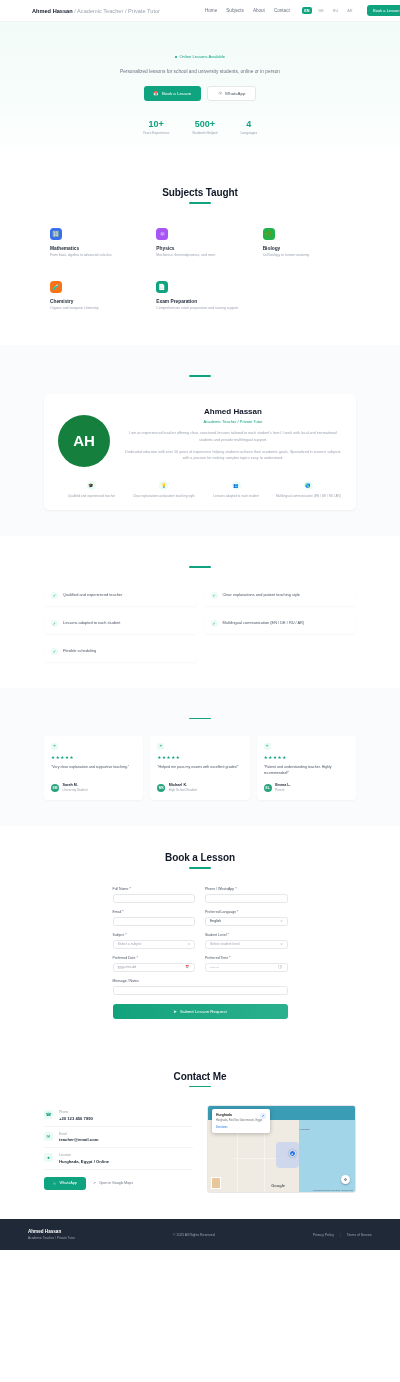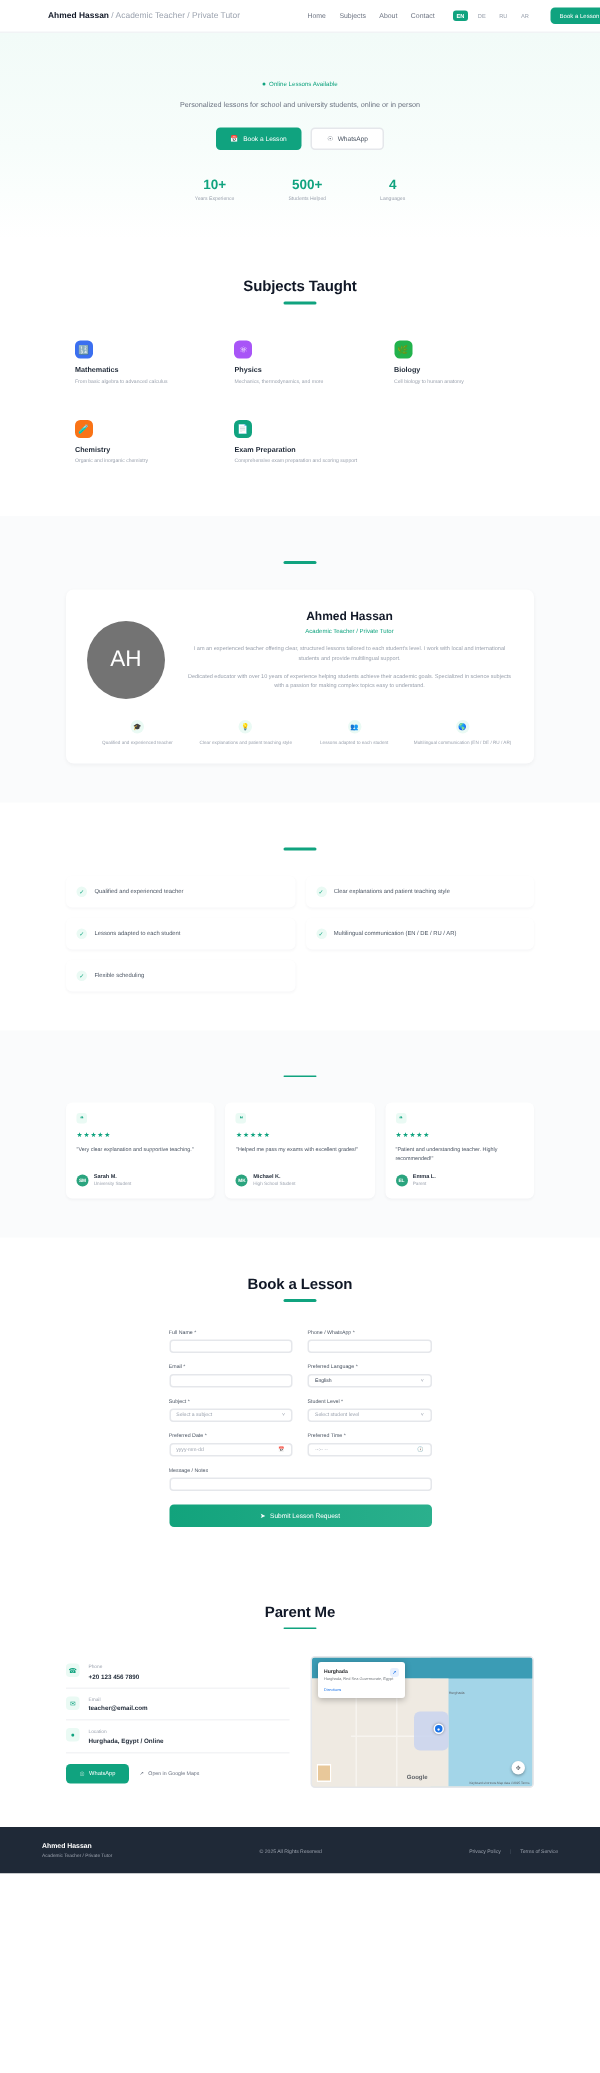--- a/index.html
+++ b/index.html
@@ -61,21 +61,21 @@
   }
   .hero-btns { display: flex; justify-content: center; gap: 6px; }
   .btn-primary {
     background: #10a37f; color: #fff; font-size: 4.4px; padding: 4px 10px;
     border-radius: 3px; border: none; display: inline-flex; align-items: center; gap: 3px;
   }
   .btn-outline {
     background: #fff; color: #4b5563; font-size: 4.4px; padding: 4px 10px;
     border-radius: 3px; border: 1px solid #e5e7eb; display: inline-flex; align-items: center; gap: 3px;
   }
-  .stats { display: flex; justify-content: center; gap: 36px; margin-top: 18px; }
+  .stats { display: flex; justify-content: center; gap: 23px; margin-top: 18px; }
   .stat { text-align: center; }
   .stat-num { font-size: 9px; font-weight: 700; color: #10a37f; line-height: 1.15; }
   .stat-lbl { font-size: 3.4px; color: #9ca3af; margin-top: 1.5px; }
 
   
   .section { padding: 26px 44px; }
   .section.alt { background: #fafbfc; }
   .sec-title { font-size: 10px; font-weight: 700; text-align: center; color: #111827; letter-spacing:-0.1px;}
   .sec-rule { width: 22px; height: 1.6px; background: #10a37f; margin: 4px auto 0; border-radius: 2px; }
 
@@ -89,23 +89,23 @@
   .subj-name { font-size: 4.8px; font-weight: 700; color: #1f2937; margin-bottom: 2.5px; }
   .subj-desc { font-size: 3.4px; color: #9ca3af; line-height: 1.55; }
 
   
   .about-card {
     background: #fff; border-radius: 5px; margin-top: 17px; padding: 13px 14px 11px;
     box-shadow: 0 1px 3px rgba(16,24,40,.05);
   }
   .about-top { display: flex; gap: 14px; align-items: flex-start; }
   .avatar-big {
-    width: 52px; height: 52px; border-radius: 50%; background: #737373; color: #fff;
+    width: 52px; height: 52px; border-radius: 50%; background: #15803d; color: #fff;
     display: flex; align-items: center; justify-content: center; font-size: 15px;
-    font-weight: 400; flex: 0 0 52px; margin-top: 8px;
+    font-weight: 700; flex: 0 0 52px; margin-top: 8px;
   }
   .about-body { flex: 1; text-align: center; }
   .about-name { font-size: 8px; font-weight: 700; color: #111827; }
   .about-role { font-size: 4px; color: #10a37f; margin-top: 3px; margin-bottom: 6px; }
   .about-p { font-size: 3.7px; color: #9ca3af; line-height: 1.85; margin-bottom: 5px; }
   .about-feats { display: grid; grid-template-columns: repeat(4, 1fr); gap: 5px; margin-top: 14px; }
   .feat { text-align: center; }
   .feat-ico {
     width: 9px; height: 9px; border-radius: 50%; background: #eafaf4; color: #10a37f;
     display: flex; align-items: center; justify-content: center; font-size: 4.5px; margin: 0 auto 4px;
@@ -478,21 +478,21 @@
       <div class="ctl ta blank"></div>
     </div>
     <button class="submit-btn">
       <span>➤</span>
       <span>Submit Lesson Request</span>
     </button>
   </div>
 </div>
 
 <div class="section">
-  <div class="sec-title">Parent Me</div>
+  <div class="sec-title">Contact Me</div>
   <div class="sec-rule"></div>
   <div class="contact-grid">
     <div>
       <div class="c-item">
         <div class="c-ico">☎</div>
         <div>
           <div class="c-lbl">Phone</div>
           <div class="c-val">+20 123 456 7890</div>
         </div>
       </div>

